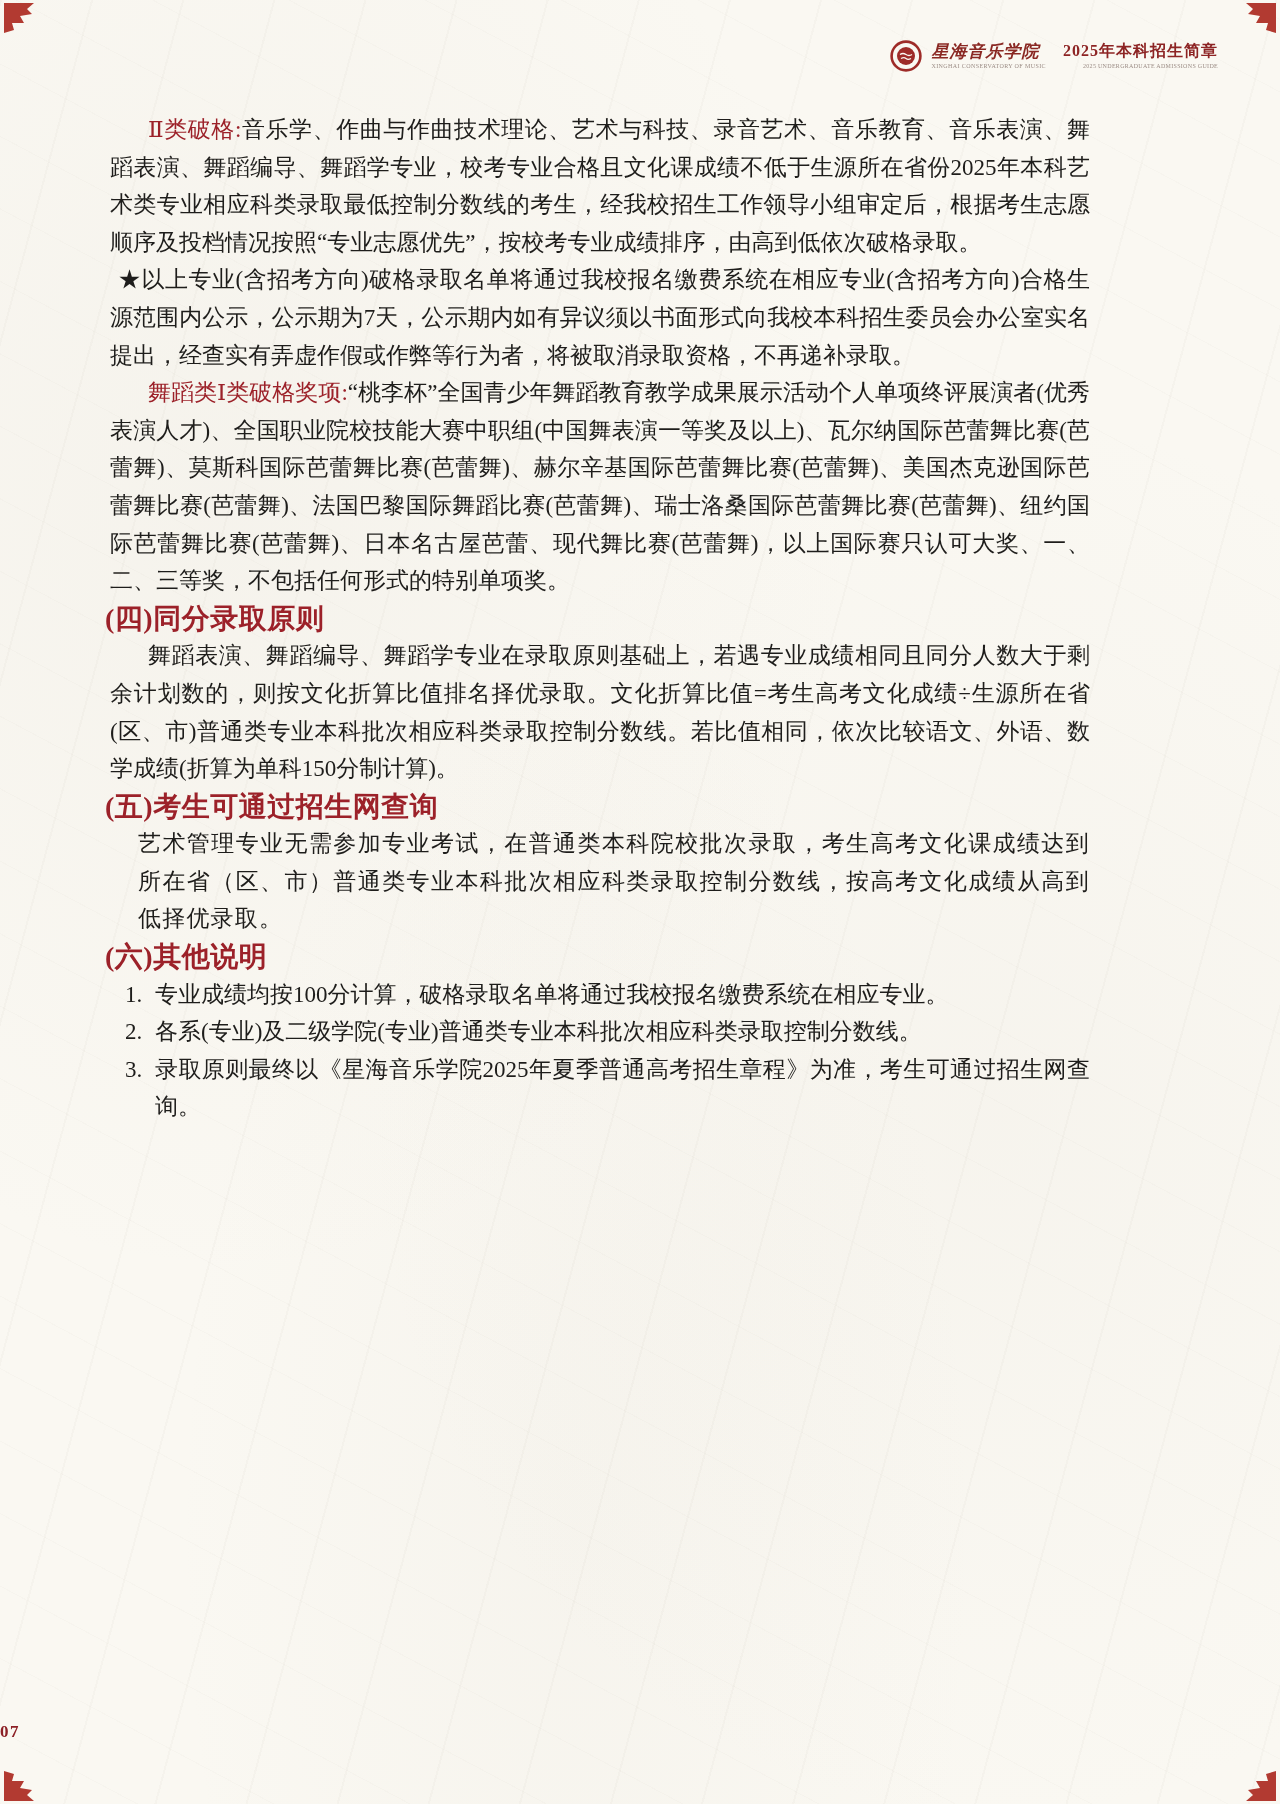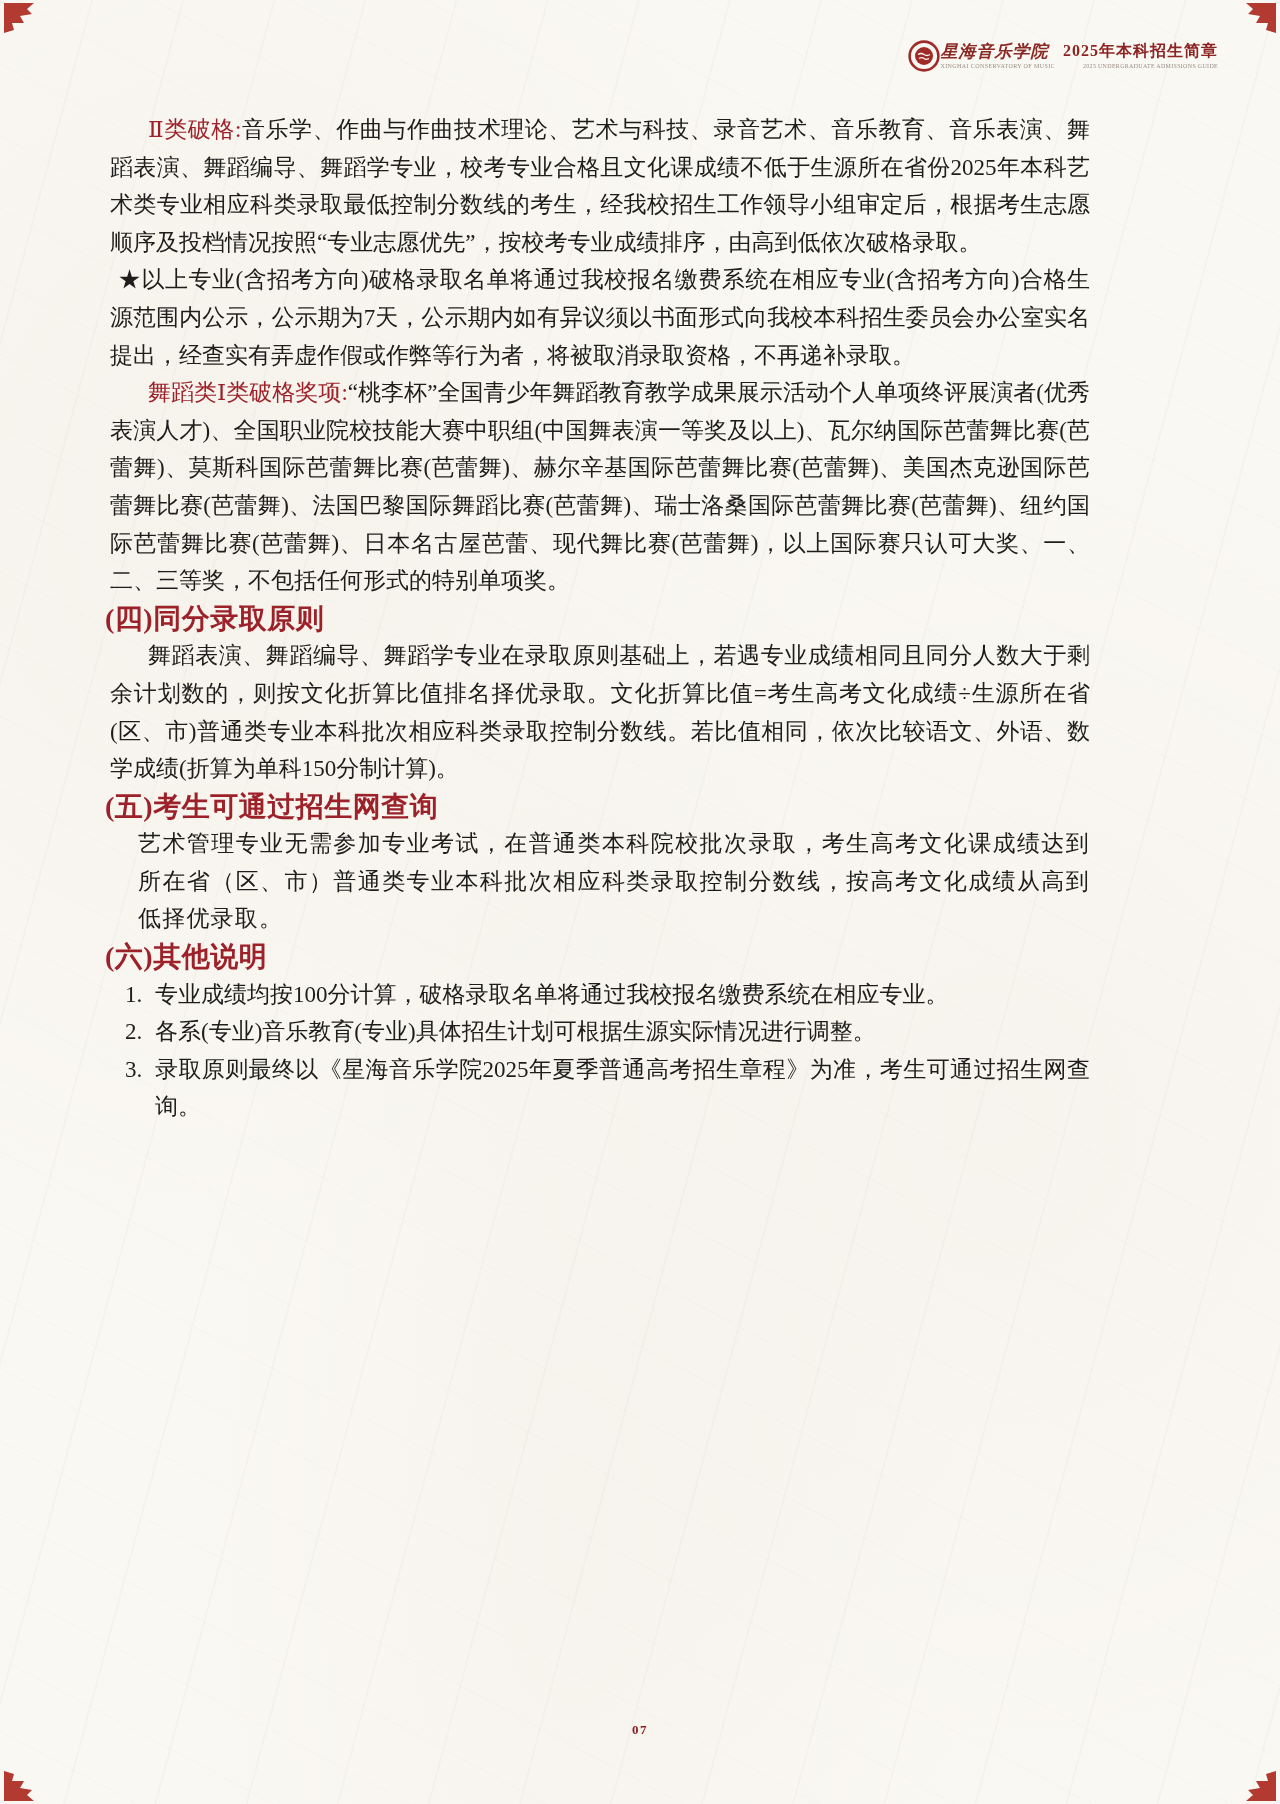--- a/index.html
+++ b/index.html
@@ -23,21 +23,21 @@
   .corner{position:absolute;width:30px;height:30px;z-index:3;}
   .corner svg{display:block;width:30px;height:30px;}
   .corner.tl{top:3px;left:4px;}
   .corner.tr{top:3px;right:4px;transform:scaleX(-1);}
   .corner.bl{bottom:3px;left:4px;transform:scaleY(-1);}
   .corner.br{bottom:3px;right:4px;transform:scale(-1,-1);}
 
   
   .header{
     position:absolute;top:40px;right:62px;z-index:2;
-    display:flex;align-items:center;
+    display:flex;align-items:center;gap:9px;
   }
   .logo{width:32px;height:32px;flex:0 0 auto;}
   .brand{display:flex;flex-direction:column;align-items:flex-start;line-height:1.05;}
   .brand .cn{
     font-size:17px;font-weight:700;font-style:italic;color:#8a2823;
     letter-spacing:1px;white-space:nowrap;
   }
   .brand .en{font-size:6px;color:#9b8c85;letter-spacing:0.4px;white-space:nowrap;margin-top:2px;}
   .doc-title{display:flex;flex-direction:column;align-items:flex-end;line-height:1.05;margin-left:8px;}
   .doc-title .cn{font-size:16px;font-weight:700;color:#8d2424;letter-spacing:1px;white-space:nowrap;}
@@ -57,21 +57,21 @@
     margin:0 0 0 -5px;font-size:28px;line-height:37.6px;font-weight:700;
     color:#9c2129;text-align:left;letter-spacing:0.5px;
   }
   .notes{margin:0 0 0 15px;}
   .note-row{display:flex;align-items:flex-start;}
   .note-num{flex:0 0 30px;}
   .note-text{flex:1 1 auto;text-align:justify;}
 
   .page-number{
     position:absolute;top:1722px;left:0;width:100%;z-index:2;
-    text-align:center;font-size:13px;font-weight:700;color:#8c2026;letter-spacing:1.5px;
+    font-size:17px;font-weight:700;color:#8c2026;letter-spacing:1.5px;
   }
 </style>
 </head>
 <body>
 
 <div class="page">
 
   <div class="corner tl">
     <svg viewBox="0 0 30 30">
         <path d="M0 0 L30 0 L23 6 L28 11 L16 13 L20 20 L8 20 L10 27 L0 30 Z" fill="#b23a31"></path>
@@ -132,21 +132,21 @@
 
     <h2 class="sec">(六)其他说明</h2>
 
     <div class="notes">
       <div class="note-row">
         <span class="note-num">1.</span>
         <span class="note-text">专业成绩均按100分计算，破格录取名单将通过我校报名缴费系统在相应专业。</span>
       </div>
       <div class="note-row">
         <span class="note-num">2.</span>
-        <span class="note-text">各系(专业)音乐教育(专业)具体招生计划可根据生源实际情况进行调整。</span>
+        <span class="note-text">各系(专业)及二级学院(专业)普通类专业本科批次相应科类录取控制分数线。</span>
       </div>
       <div class="note-row">
         <span class="note-num">3.</span>
         <span class="note-text">录取原则最终以《星海音乐学院2025年夏季普通高考招生章程》为准，考生可通过招生网查询。</span>
       </div>
     </div>
 
   </div>
 
   <div class="page-number">07</div>

